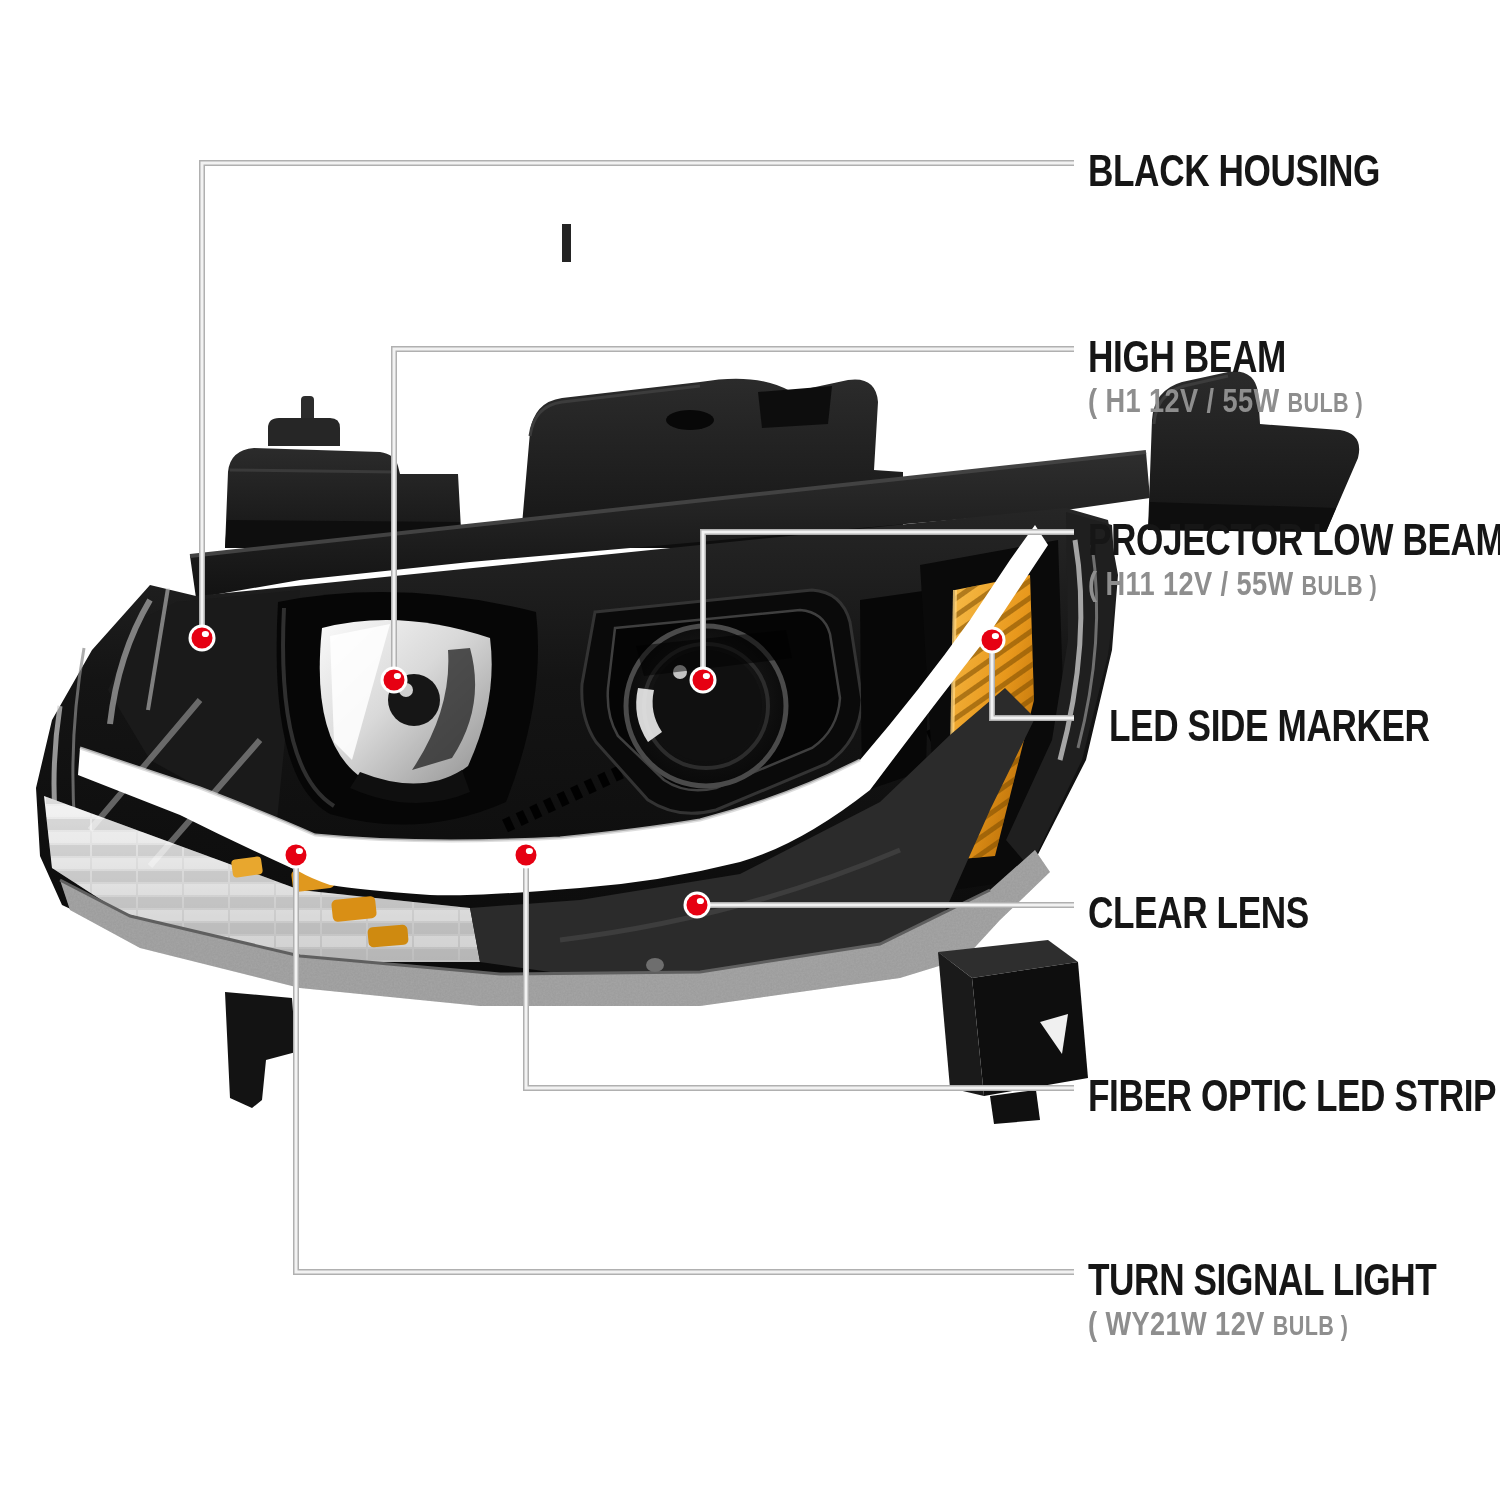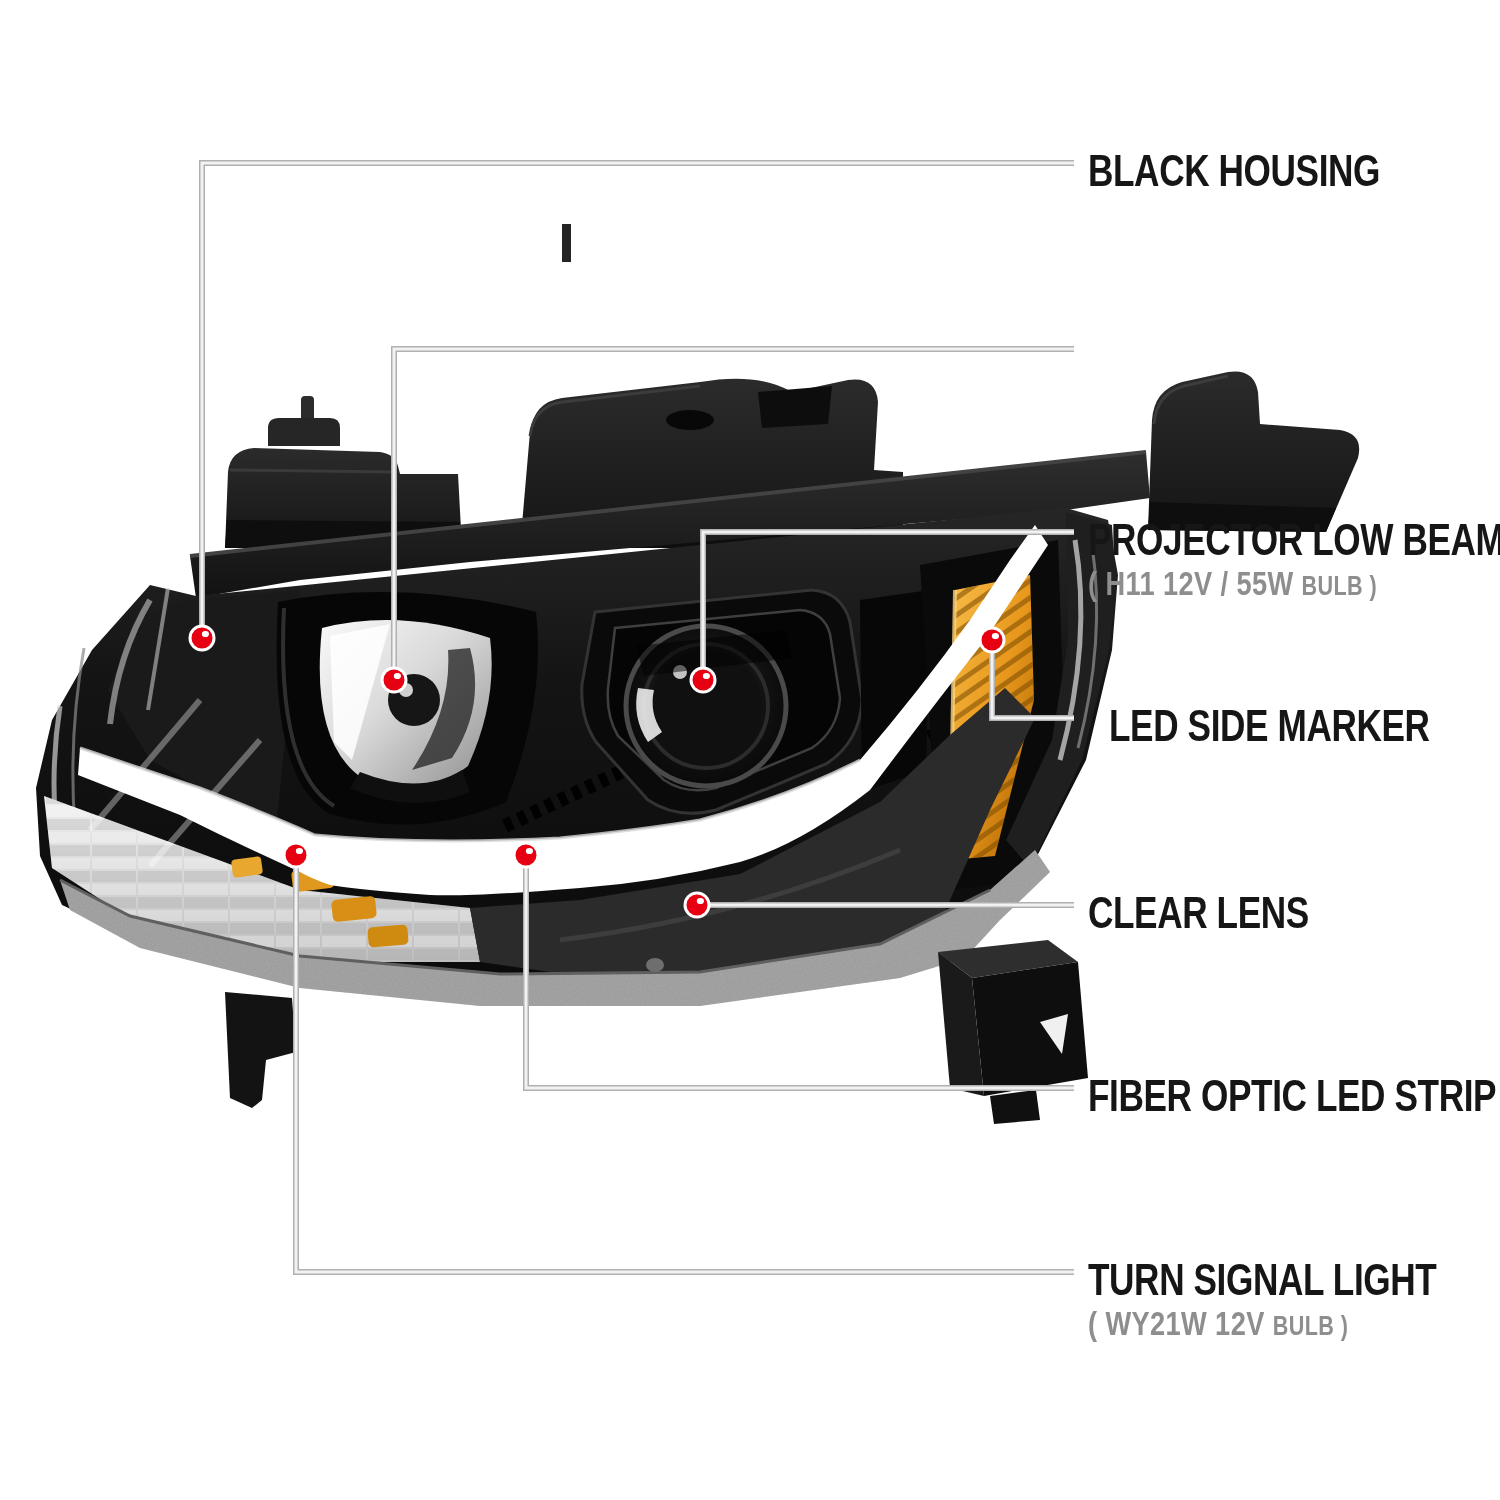--- a/index.html
+++ b/index.html
@@ -224,20 +224,24 @@
         <circle cx="296" cy="855" r="13.5" fill="#ffffff"></circle>
         <circle cx="296" cy="855" r="10.5" fill="#e60012"></circle>
         <ellipse cx="299.4" cy="851" rx="3.6" ry="3.1" fill="#ffffff"></ellipse>
       </g>
     </svg>
 
   <div id="labels">
       <div class="callout-label" style="left: 1088px; top: 163px;">
         <div class="label-title">BLACK HOUSING</div>
       </div>
+      <div class="callout-label" style="left: 1088px; top: 349px;">
+        <div class="label-title">HIGH BEAM</div>
+        <div class="label-sub"><span>( H1  12V / 55W </span><span class="small">BULB )</span></div>
+      </div>
       <div class="callout-label" style="left: 1088px; top: 532px;">
         <div class="label-title">PROJECTOR LOW BEAM</div>
         <div class="label-sub"><span>( H11  12V / 55W </span><span class="small">BULB )</span></div>
       </div>
       <div class="callout-label" style="left: 1088px; top: 718px; margin-left: 21px;">
         <div class="label-title">LED SIDE MARKER</div>
       </div>
       <div class="callout-label" style="left: 1088px; top: 905px; text-align: center;">
         <div class="label-title">CLEAR LENS</div>
       </div>

